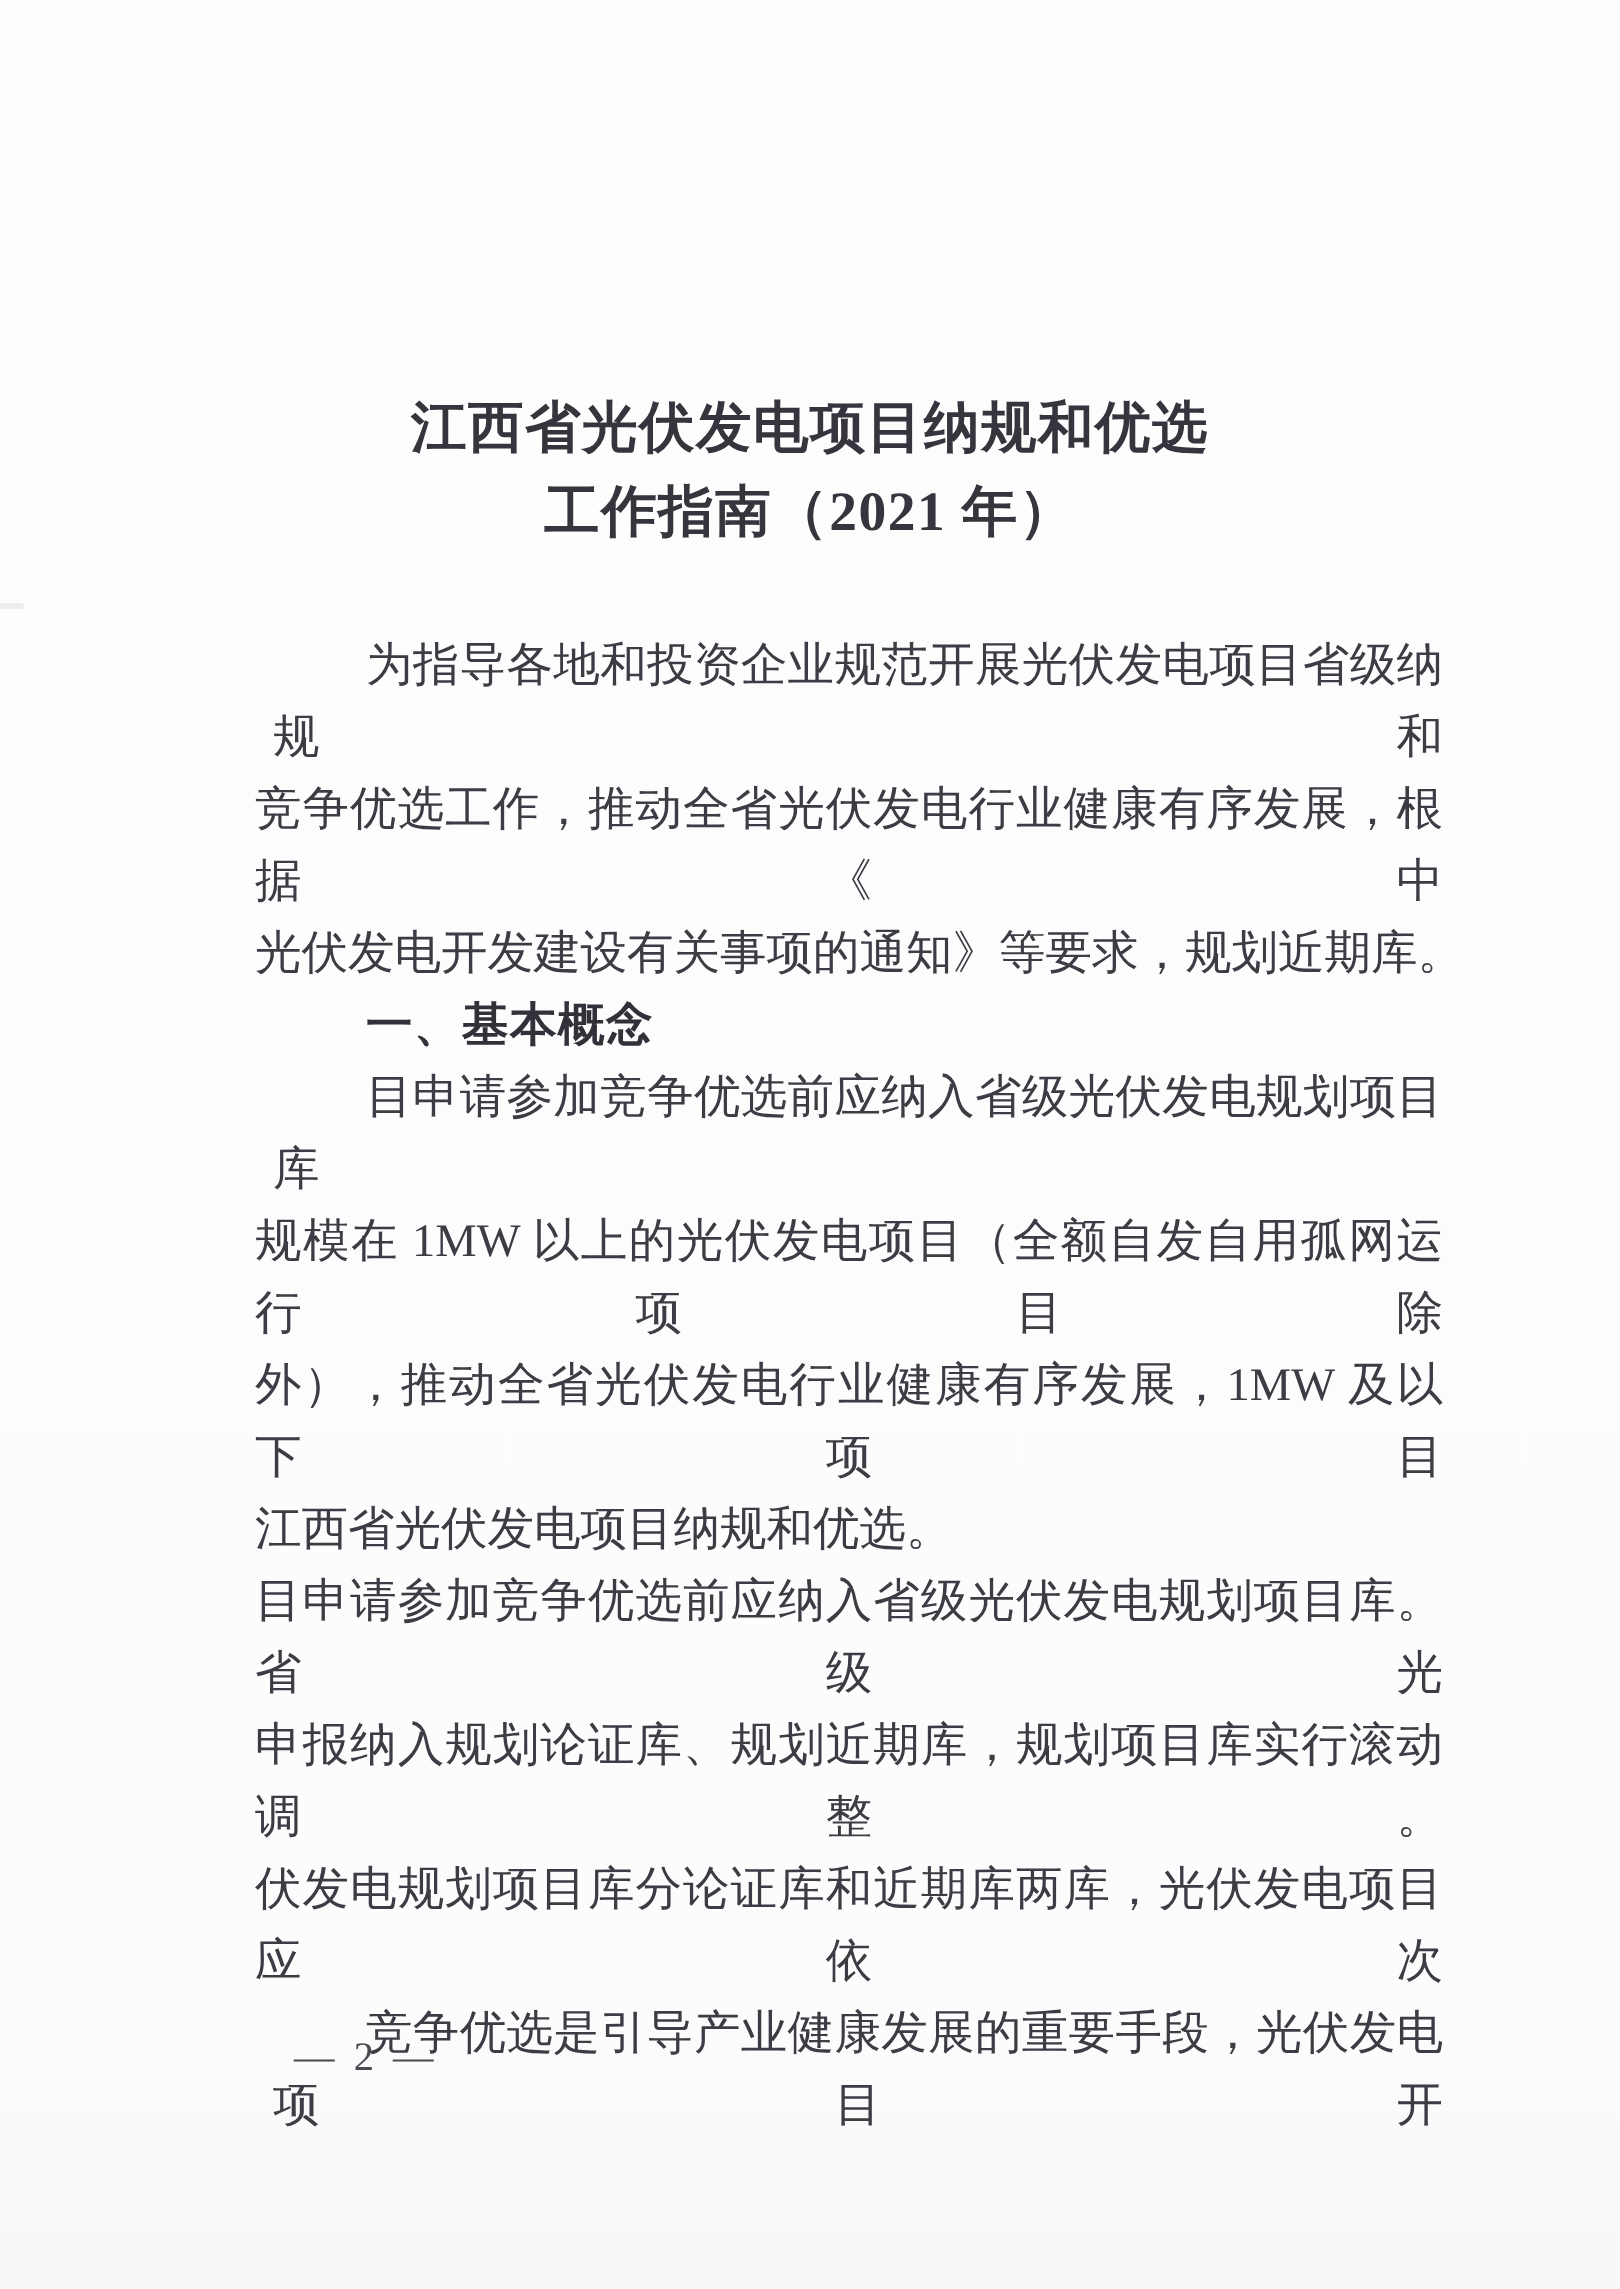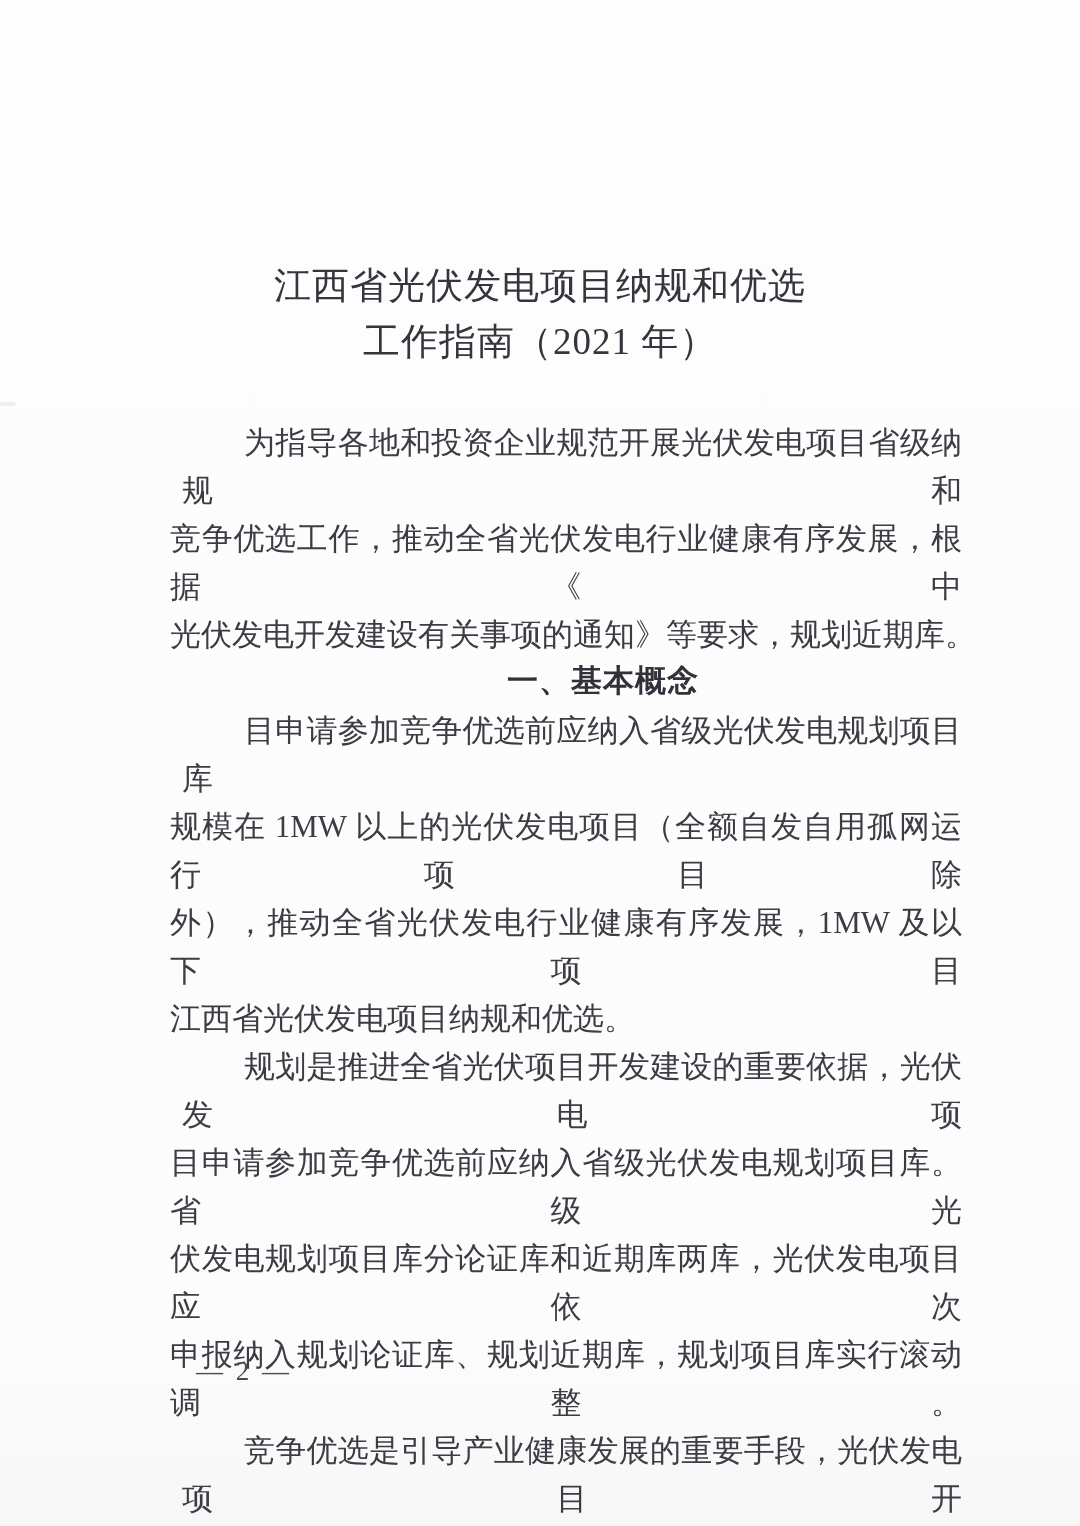--- a/index.html
+++ b/index.html
@@ -24,21 +24,21 @@
     width: 16px;
     height: 4px;
     background: #ededf0;
     border-radius: 2px;
   }
   .doc-title {
     margin: 0;
     padding-top: 258px;
     text-align: center;
     font-size: 37px;
-    font-weight: normal;
+    font-weight: bold;
     line-height: 56px;
     color: #34353d;
     letter-spacing: 1px;
   }
   .content {
     margin: 49px 118px 0 170px;
     font-size: 31px;
     line-height: 48px;
   }
   .line {
@@ -47,25 +47,24 @@
   .line.j {
     white-space: normal;
     text-align: justify;
     text-align-last: justify;
   }
   .line.i {
     text-indent: 2em;
     margin-left: 12px;
   }
   .line.h {
-    font-family: Liberation Mono, monospace;
+    font-family: Liberation Sans, sans-serif;
     font-weight: bold;
     color: #303139;
     letter-spacing: 1px;
-    text-align: center;
   }
   .page-number {
     position: absolute;
     left: 196px;
     top: 1356px;
     font-size: 27px;
     color: #4a4b52;
     letter-spacing: 3px;
   }
 </style>
@@ -83,23 +82,22 @@
 
   <div class="content">
     <div class="line j i">为指导各地和投资企业规范开展光伏发电项目省级纳规和</div>
     <div class="line j">竞争优选工作，推动全省光伏发电行业健康有序发展，根据《中</div>
     <div class="line">光伏发电开发建设有关事项的通知》等要求，规划近期库。</div>
     <div class="line h i">一、基本概念</div>
     <div class="line j i">目申请参加竞争优选前应纳入省级光伏发电规划项目库</div>
     <div class="line j">规模在 1MW 以上的光伏发电项目（全额自发自用孤网运行项目除</div>
     <div class="line j">外），推动全省光伏发电行业健康有序发展，1MW 及以下项目</div>
     <div class="line">江西省光伏发电项目纳规和优选。</div>
-    <div class="line j i">规划是推进全省光伏项目开发建设的重要依据，光伏发电项</div>
     <div class="line j">目申请参加竞争优选前应纳入省级光伏发电规划项目库。省级光</div>
+    <div class="line j">申报纳入规划论证库、规划近期库，规划项目库实行滚动调整。</div>
     <div class="line j">伏发电规划项目库分论证库和近期库两库，光伏发电项目应依次</div>
-    <div class="line j">申报纳入规划论证库、规划近期库，规划项目库实行滚动调整。</div>
     <div class="line j i">竞争优选是引导产业健康发展的重要手段，光伏发电项目开</div>
 
   </div>
 
   <div class="page-number">— 2 —</div>
 
 </div>
 
 </body></html>

